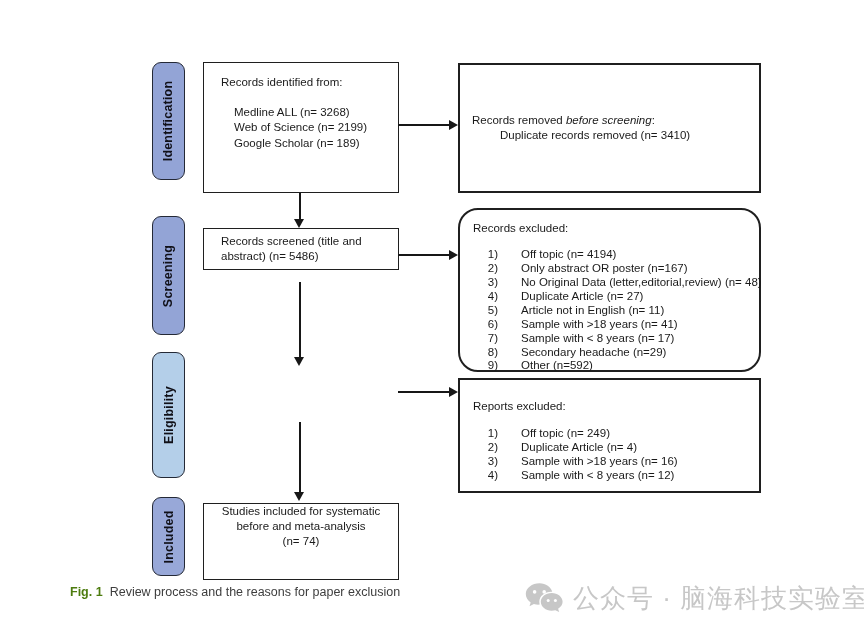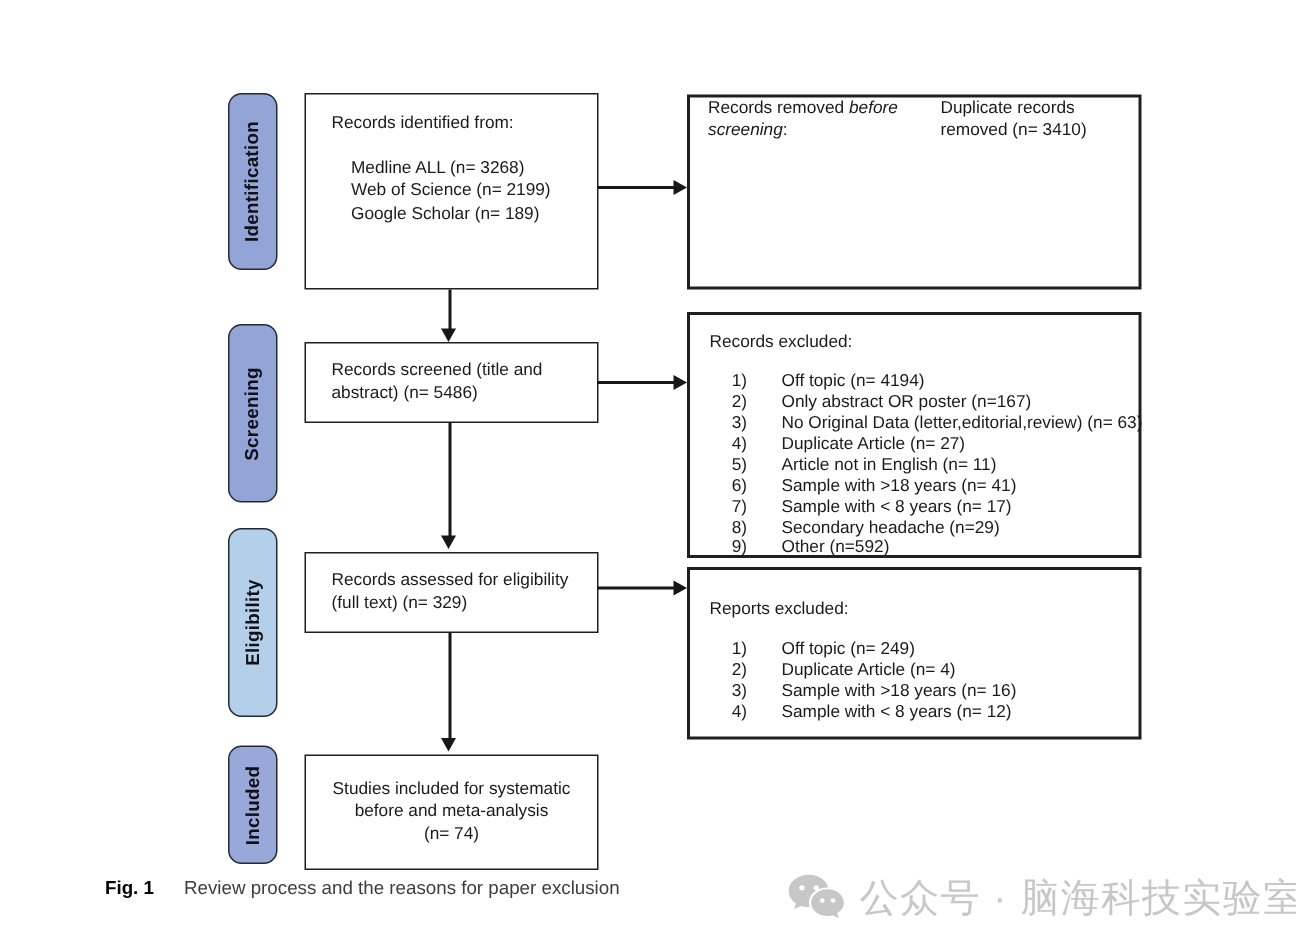--- a/index.html
+++ b/index.html
@@ -25,26 +25,26 @@
 
   
   .fbox {
     position:absolute; box-sizing:border-box; background:#fff;
     border:1.6px solid #1f1f1f; font-size:11.5px; line-height:15.2px;
   }
   .col-left  { left:203px; width:196px; }
   .col-right { left:458px; width:303px; border-width:2px; }
 
   #box-identified { top:62px;  height:131px; padding:12px 12px 0 17px; }
-  #box-removed    { top:63px;  height:130px; display:flex; flex-direction:row; justify-content:center; padding-left:12px; }
-  #box-screened   { top:228px; height:54px;  display:flex; flex-direction:column; justify-content:center; padding-left:17px; }
-  #box-excluded1  { top:208px; height:164px; padding:11px 4px 0 13px; }
+  #box-removed    { top:63px;  height:130px; display:flex; flex-direction:column; justify-content:center; padding-left:12px; }
+  #box-screened   { top:228px; height:42px;  display:flex; flex-direction:column; justify-content:center; padding-left:17px; }
+  #box-excluded1  { top:208px; height:164px; padding:11px 4px 0 13px;border-radius:20px; }
   #box-assessed   { top:368px; height:54px;  display:flex; flex-direction:column; justify-content:center; padding-left:17px; }
   #box-excluded2  { top:378px; height:115px; padding:19px 4px 16px 13px; }
-  #box-included   { top:503px; height:77px;  display:flex; flex-direction:column; align-items:center; justify-content:center; text-align:center; }
+  #box-included   { top:503px; height:77px;  display:flex; flex-direction:column; align-items:center; text-align:center; }
 
   .src-list { margin-top:15px; margin-left:13px; }
   .indent   { margin-left:28px; }
   .num-list { margin-top:12px; }
   #box-excluded2 .num-list { margin-top:13px; }
   .num-row  { display:flex; line-height:13.9px; }
   .num-row .num { width:20px; text-align:right; margin-left:5px; flex:0 0 auto; }
   .num-row .txt { margin-left:23px; white-space:nowrap; }
   .keep-sp  { white-space:pre; }
 
@@ -56,21 +56,21 @@
 
   #v1 { left:299px; top:193px; height:27px; }  #ahv1 { left:294px; top:219px; }
   #v2 { left:299px; top:282px; height:76px; }  #ahv2 { left:294px; top:357px; }
   #v3 { left:299px; top:422px; height:71px; }  #ahv3 { left:294px; top:492px; }
   #h1 { left:398px; top:124px; width:52px; }   #ahh1 { left:449px; top:119.5px; }
   #h2 { left:398px; top:254px; width:52px; }   #ahh2 { left:449px; top:249.5px; }
   #h3 { left:398px; top:391px; width:52px; }   #ahh3 { left:449px; top:386.5px; }
 
   
   .caption { position:absolute; left:38px; top:585px; font-size:12.5px; color:#3d3d3d; }
-  .caption .cap-label { font-weight:bold; color:#000000; margin-right:20px;padding-left:32px; }
+  .caption .cap-label { font-weight:bold; color:#4d7c0f; margin-right:7px;padding-left:32px; }
 
   
   .watermark {
     position:absolute; left:524px; top:581px; display:flex; align-items:center;
     color:#c7c7c7; font-size:26px; letter-spacing:1px; white-space:nowrap;
   }
   .watermark svg { margin-right:9px; flex:0 0 auto; }
 </style>
 </head>
 <body>
@@ -127,21 +127,21 @@
           <span class="txt">Off topic (n= 4194)</span>
         </div>
 
         <div class="num-row">
           <span class="num">2)</span>
           <span class="txt">Only abstract OR poster (n=167)</span>
         </div>
 
         <div class="num-row">
           <span class="num">3)</span>
-          <span class="txt">No Original Data (letter,editorial,review) (n= 63)</span>
+          <span class="txt">No Original Data (letter,editorial,review) (n= 48)</span>
         </div>
 
         <div class="num-row">
           <span class="num">4)</span>
           <span class="txt">Duplicate Article (n= 27)</span>
         </div>
 
         <div class="num-row">
           <span class="num">5)</span>
           <span class="txt">Article not in English (n= 11)</span>
@@ -162,26 +162,20 @@
           <span class="txt">Secondary headache (n=29)</span>
         </div>
 
         <div class="num-row">
           <span class="num">9)</span>
           <span class="txt">Other (n=592)</span>
         </div>
       </div>
   </div>
 
-  <div class="fbox col-left" id="box-assessed">
-
-      <div>Records assessed for eligibility</div>
-
-      <div>(full text) (n= 329)</div>
-    </div>
 
   <div class="fbox col-right" id="box-excluded2">
     <div>Reports excluded:</div>
     <div class="num-list">
 
         <div class="num-row">
           <span class="num">1)</span>
           <span class="txt">Off topic (n= 249)</span>
         </div>
 

